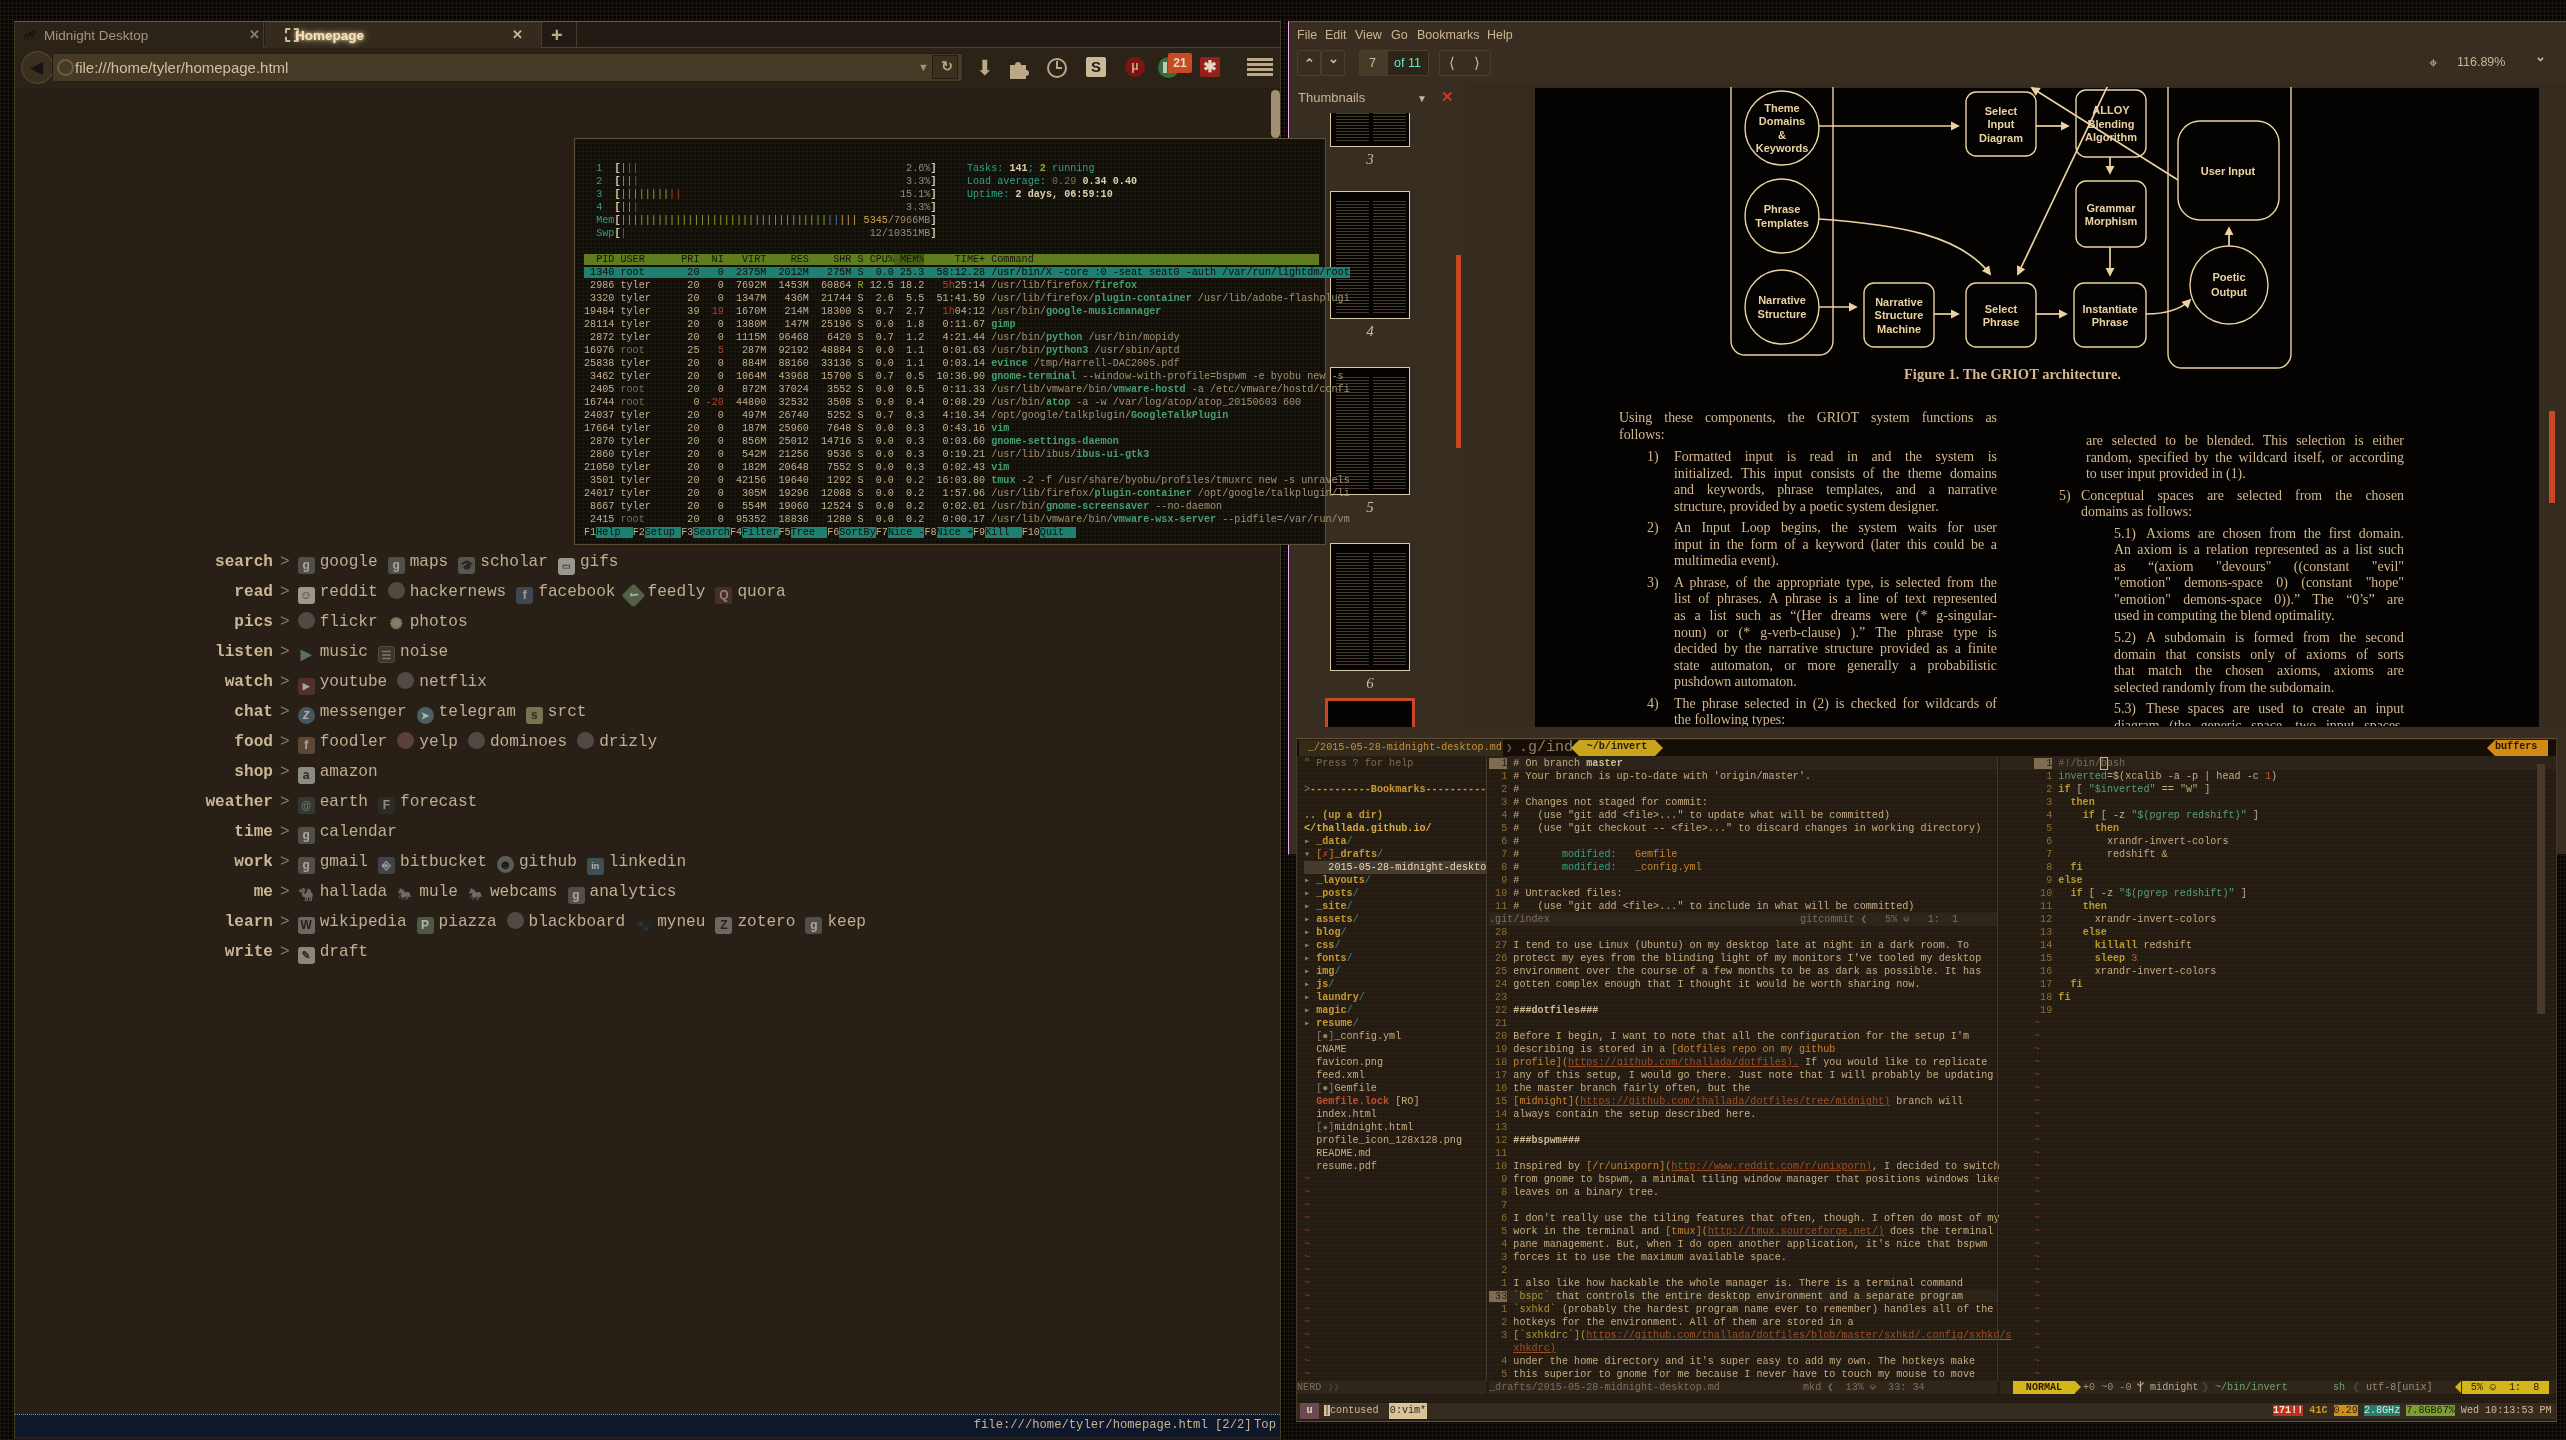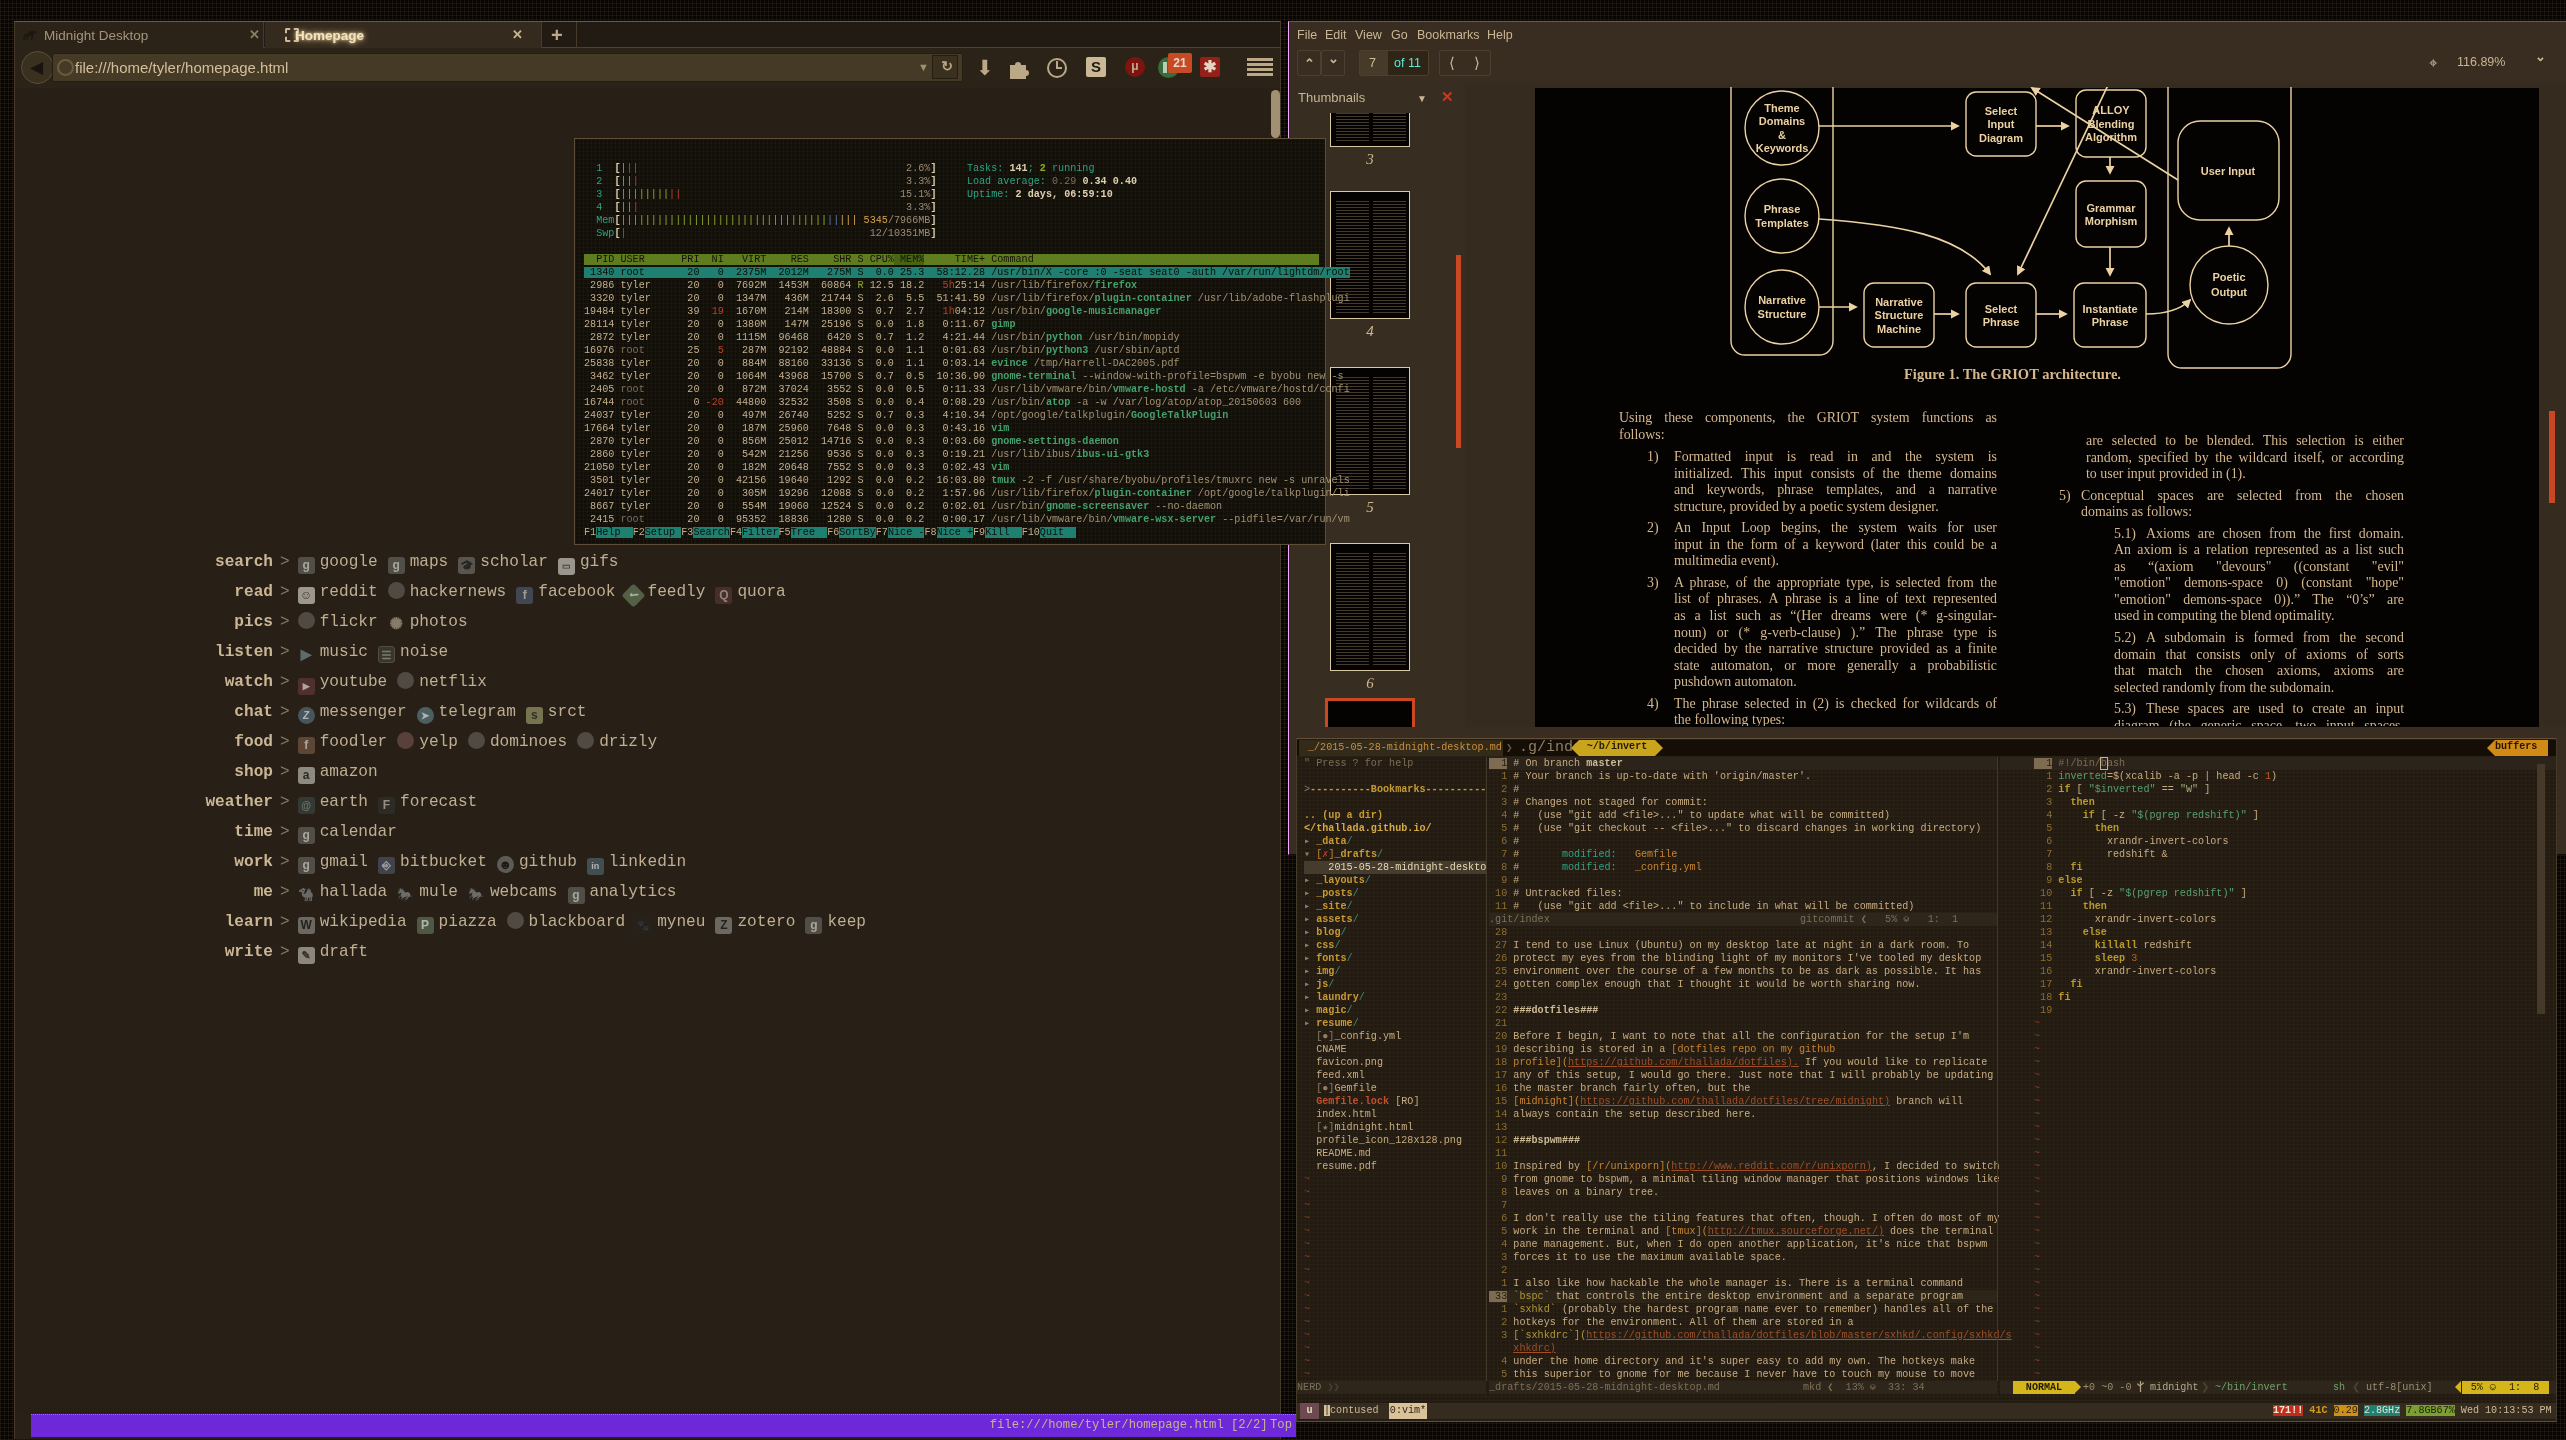--- a/index.html
+++ b/index.html
@@ -11,21 +11,21 @@
 b{font-weight:bold}
 
 #ff{left:14px;top:21px;width:1267px;height:1418px;background:#292018;border-top:1px solid #6b5a40;border-left:1px solid #463a28;border-right:1px solid #463a28}
 #fftabs{left:0;top:0;width:100%;height:26px;background:#221b13;border-bottom:1px solid #4e4130}
 .tab{position:absolute;top:0;height:26px;background:#2b2318;border-right:1px solid #473b29}
 .tabt{position:absolute;top:6px;font-size:13.5px;color:#a4947c;white-space:nowrap}
 .tabx{position:absolute;top:5px;font-size:13px;color:#8d7d64;font-weight:bold}
 #ffnav{left:0;top:26px;width:100%;height:40px;background:#2b2317}
 #ffurl{position:absolute;left:53px;top:5px;width:910px;height:29px;background:#453a26;border:1px solid #241d12;border-radius:2px}
 #ffcontent{left:0;top:66px;width:100%;height:1326px;background:#282017}
-#ffstatus{left:16px;top:1392px;width:100%;height:23px;background:#6d28d9;border-top:1px dotted #9c8a6a}
+#ffstatus{left:0;top:1392px;width:100%;height:23px;background:#0f172a;border-top:1px dotted #9c8a6a}
 .navic{position:absolute;top:8px}
 
 .hrow{position:absolute;left:0;height:30px;font-family:"Liberation Mono",monospace;font-size:16.1px;line-height:22px;color:#bfae91;white-space:nowrap}
 .hlabel{display:inline-block;width:258px;text-align:right;font-weight:bold;color:#cbb795}
 .hgt{color:#8d7c62;padding:0 8px 0 7px}
 .hic{display:inline-block;width:17px;height:17px;border-radius:3px;vertical-align:-3px;margin-right:5px;font:bold 12px/17px "Liberation Sans",sans-serif;text-align:center;filter:saturate(.5) brightness(.8)}
 .em{filter:sepia(1) saturate(.35) brightness(.6) !important}
 .hlnk{margin-right:10px}
 
 #htop{left:574px;top:138px;width:752px;height:407px;background:#120e08;border:1px solid #5e4e38;

